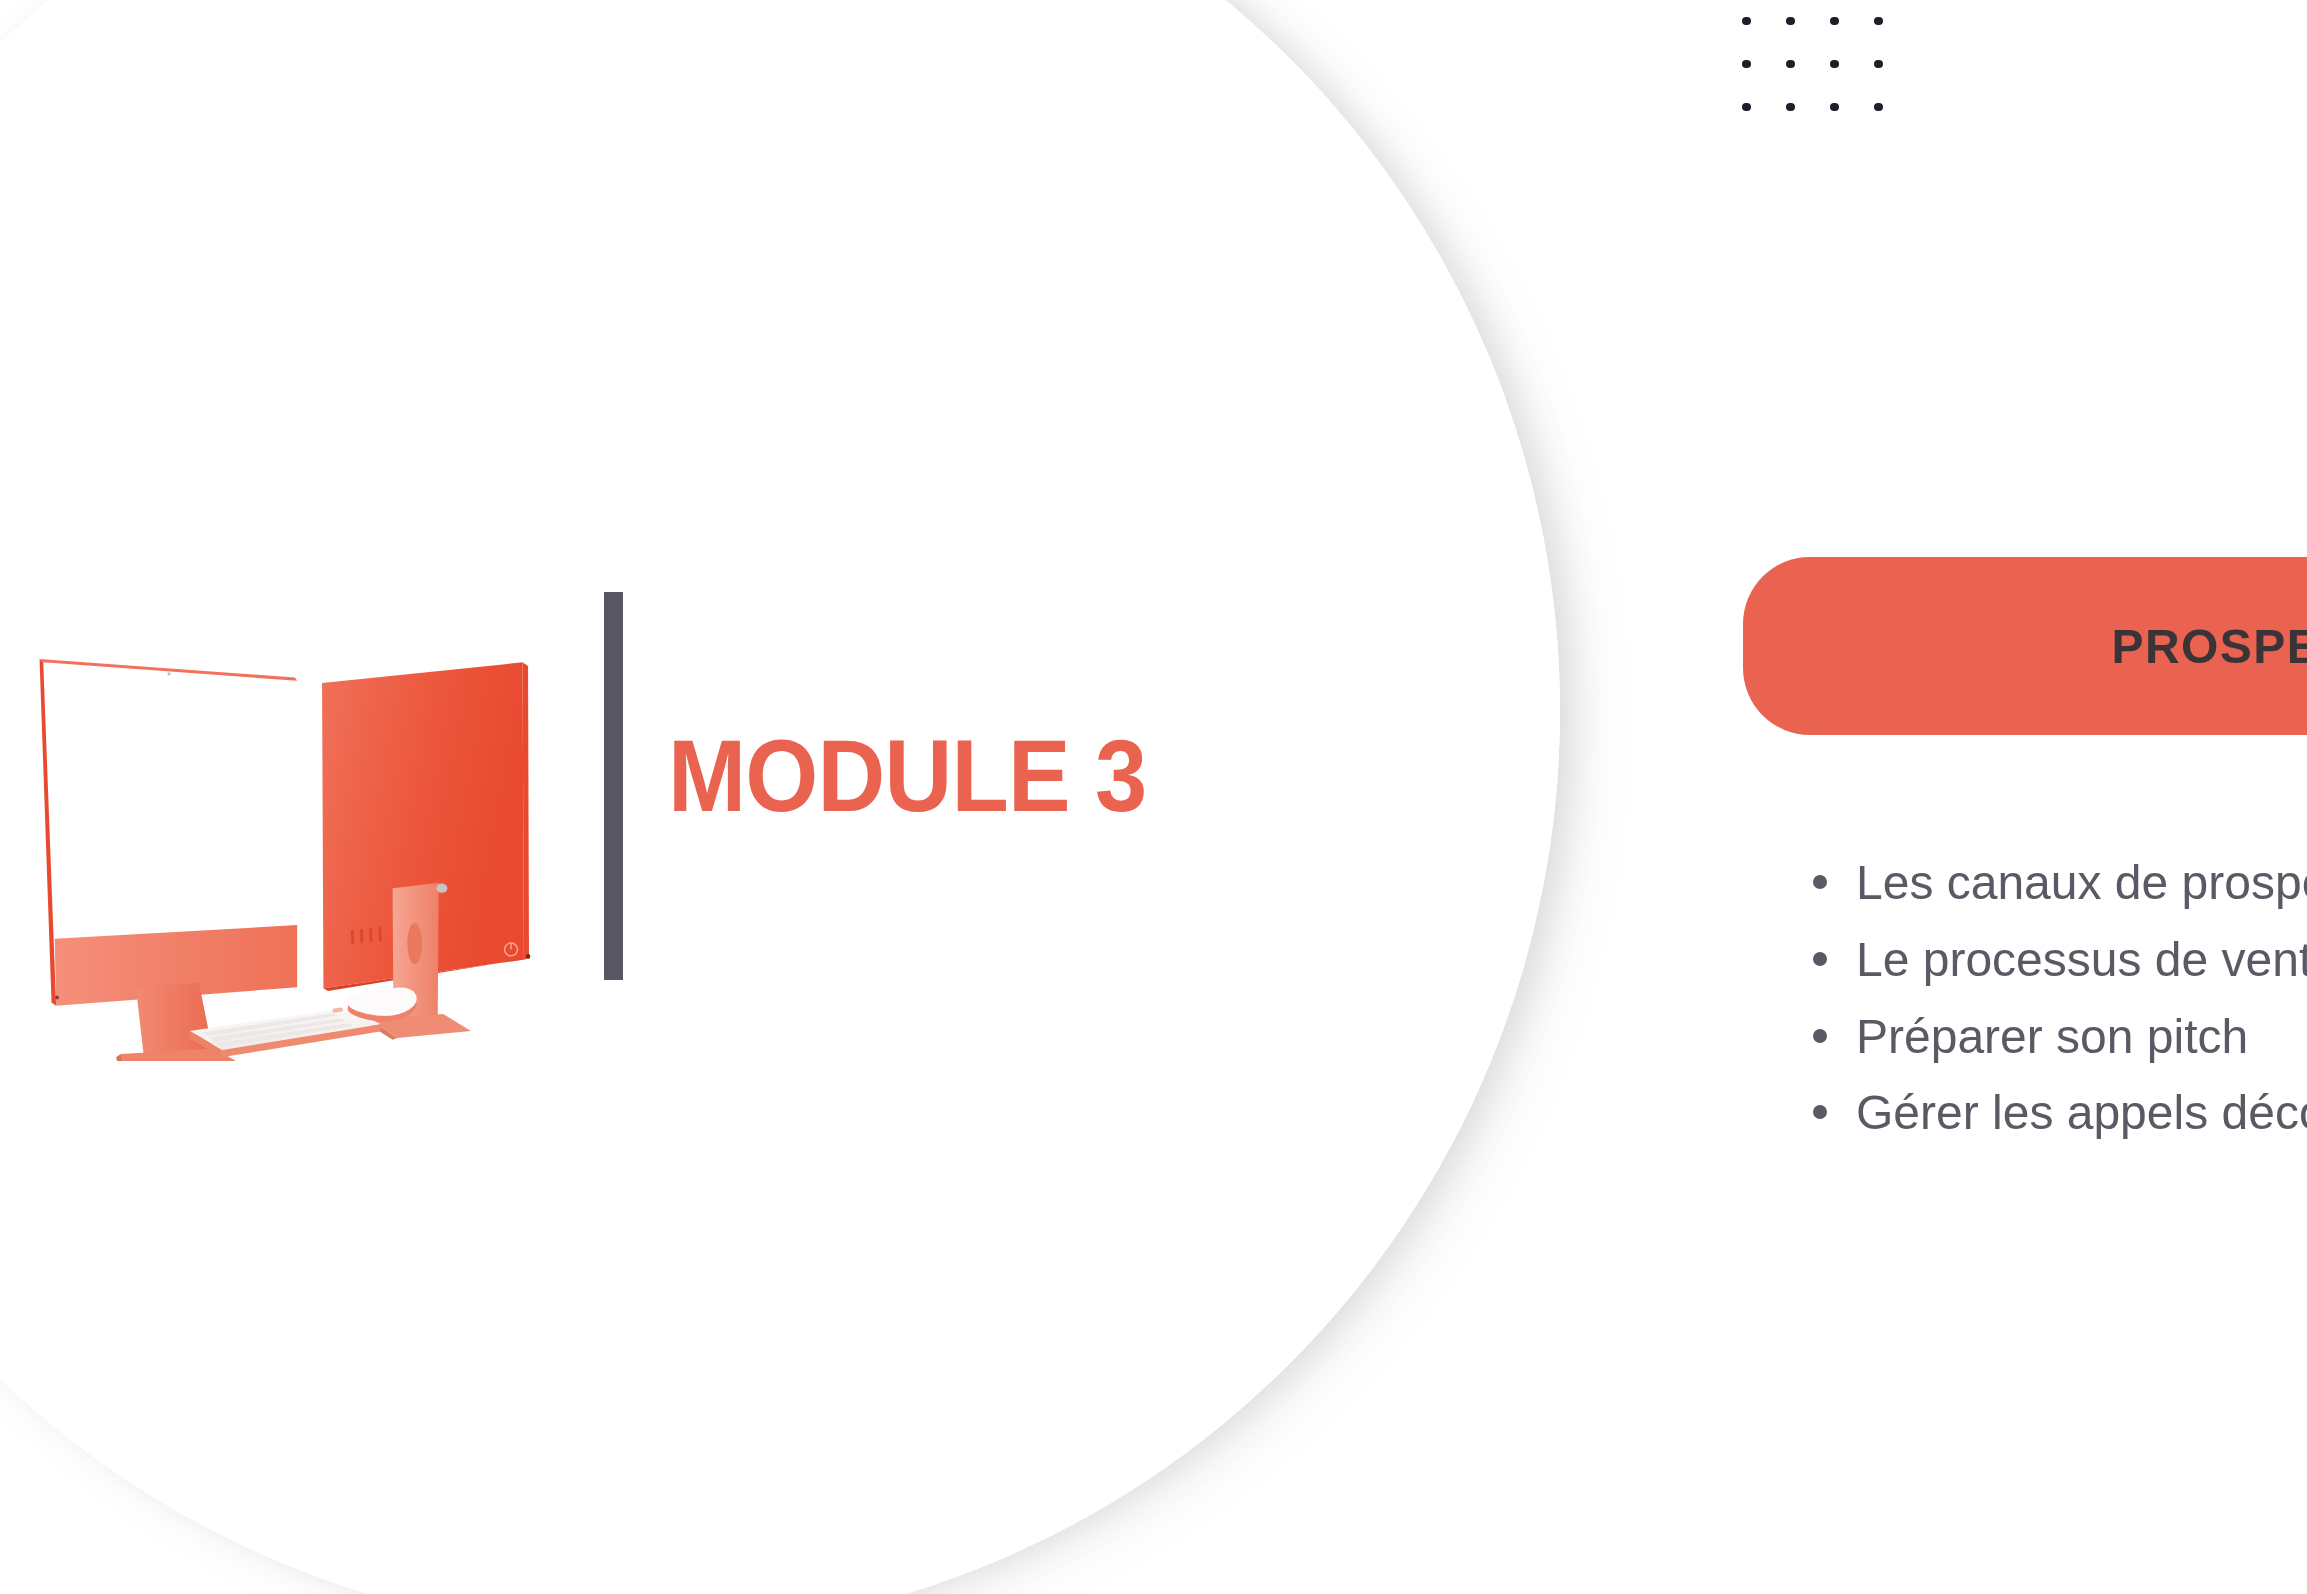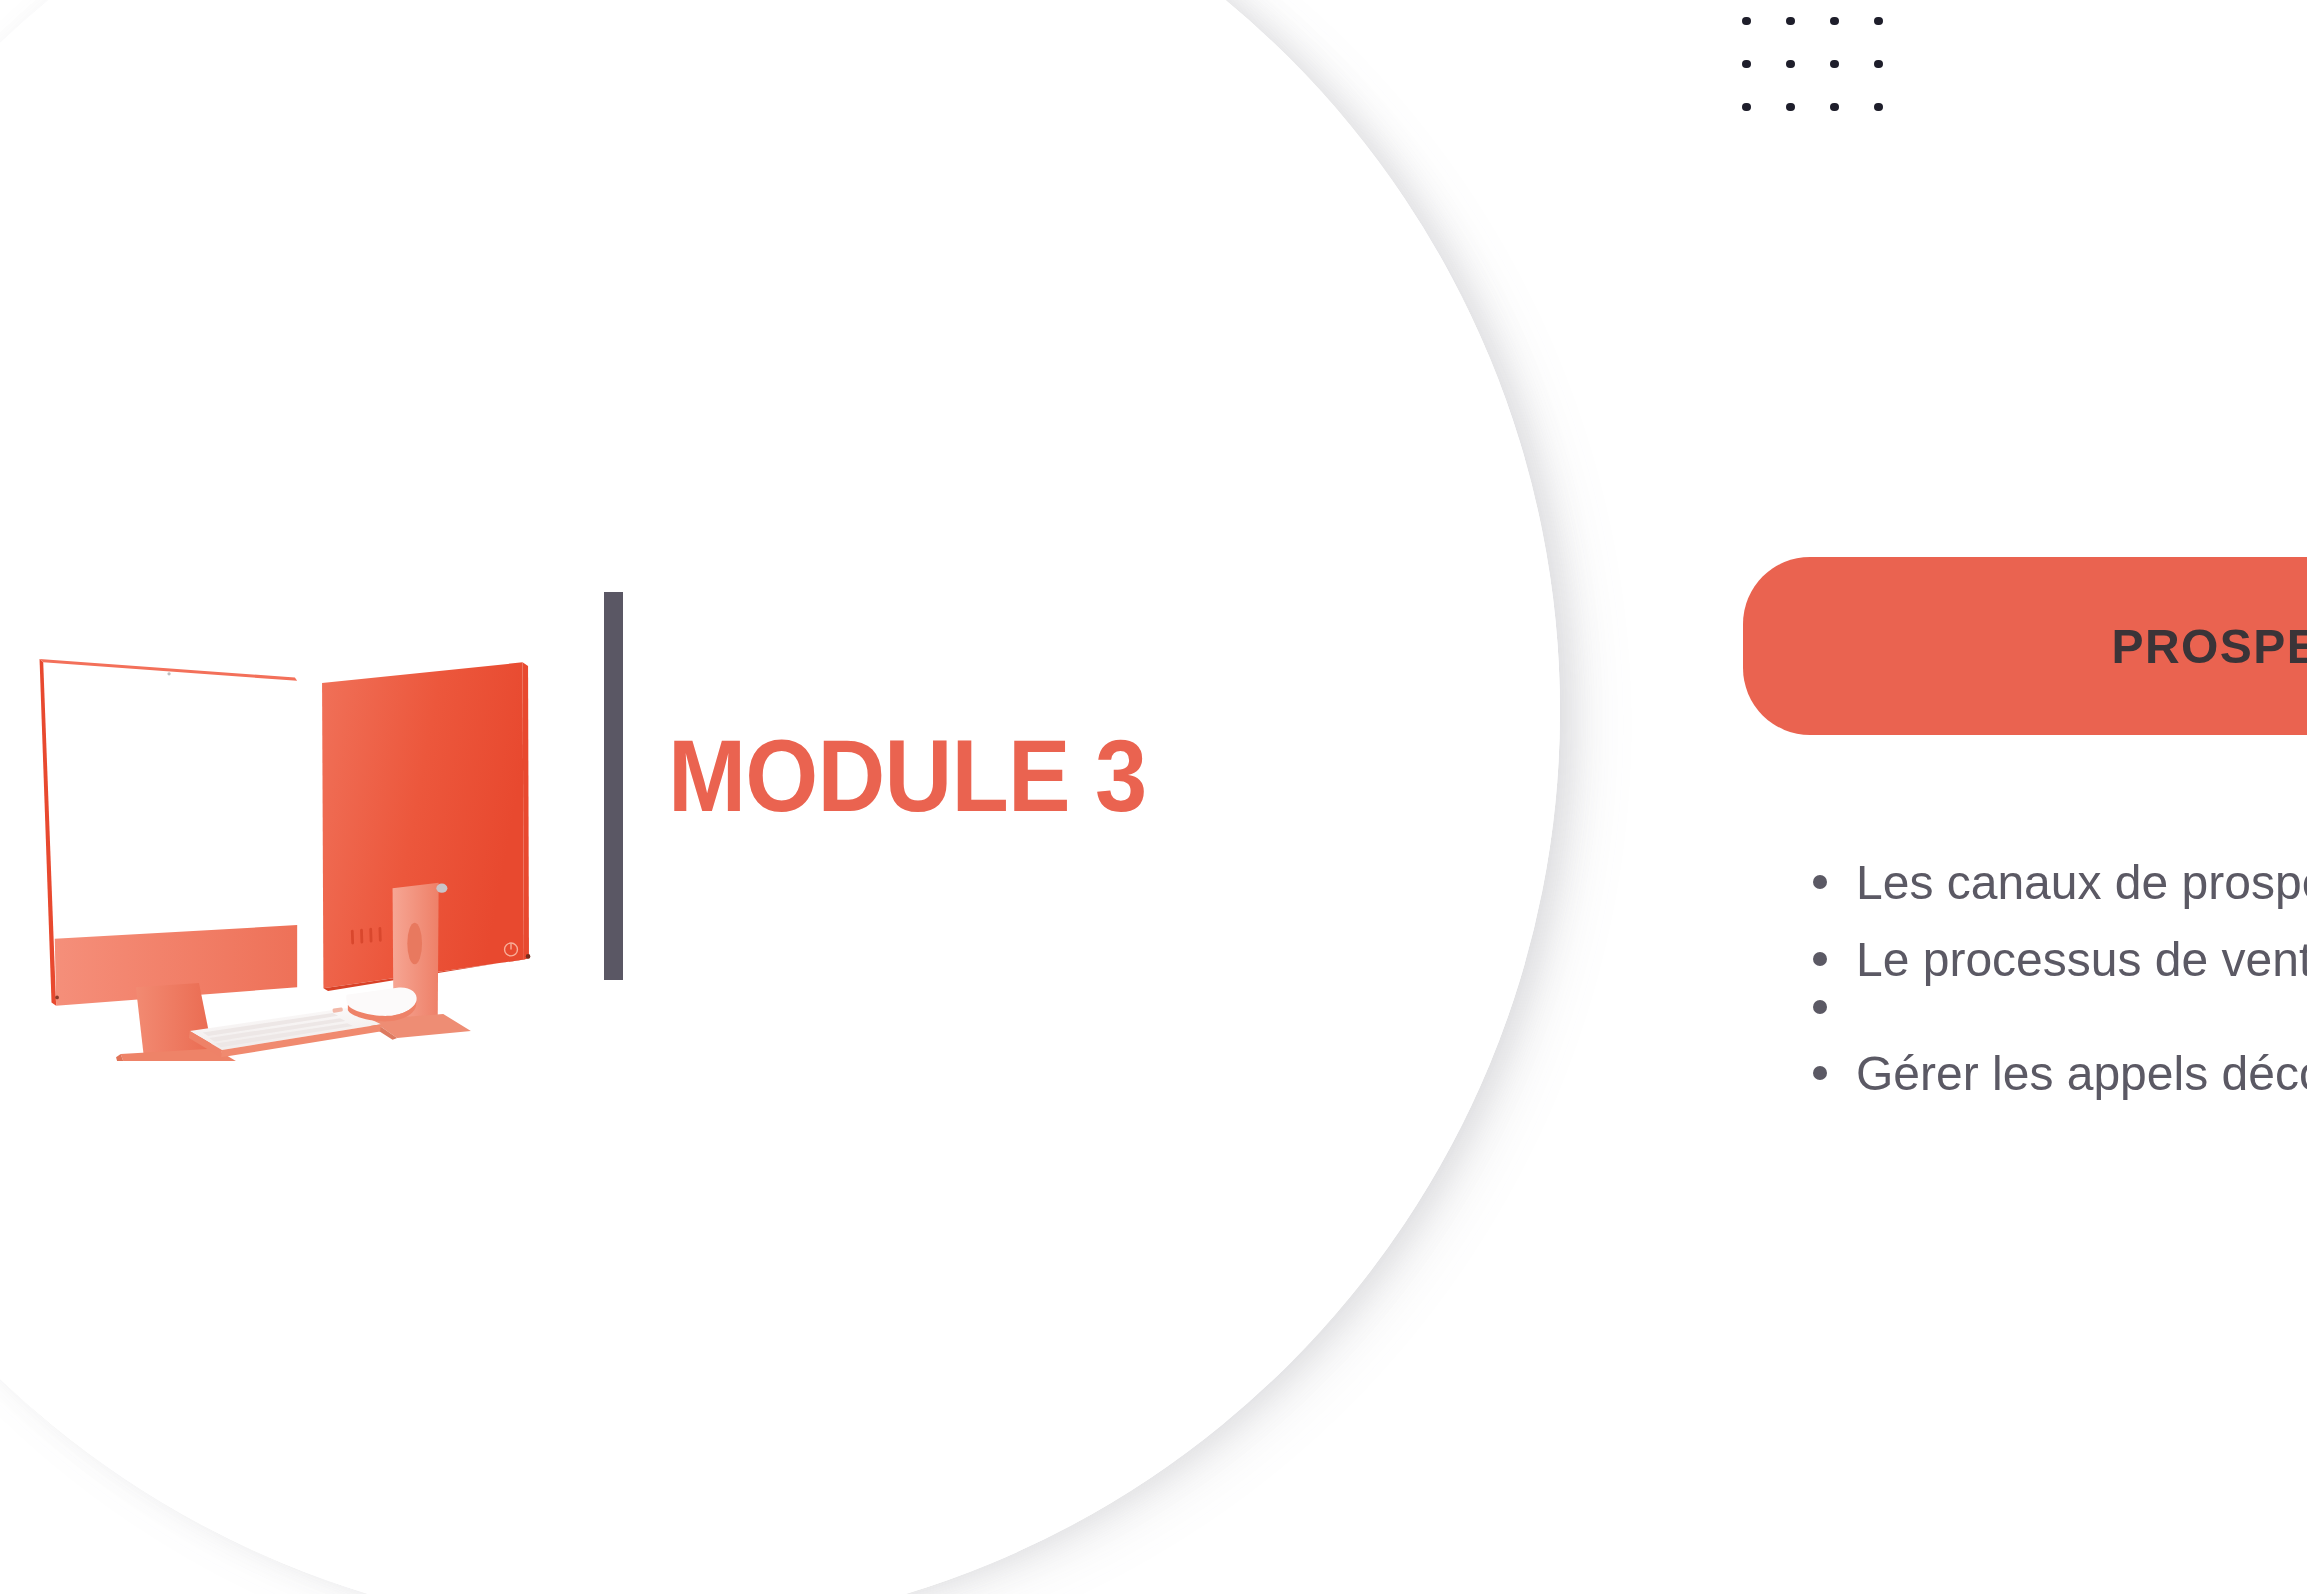--- a/index.html
+++ b/index.html
@@ -240,20 +240,21 @@
     <li>
       <span class="marker"></span>
       <span>Les canaux de prospection</span>
     </li>
     <li>
       <span class="marker"></span>
       <span>Le processus de vente</span>
     </li>
     <li>
       <span class="marker"></span>
+      <span>Préparer son pitch</span>
     </li>
     <li>
       <span class="marker"></span>
       <span>Gérer les appels découverte</span>
     </li>
   </ul>
 
 </div>
 
 

